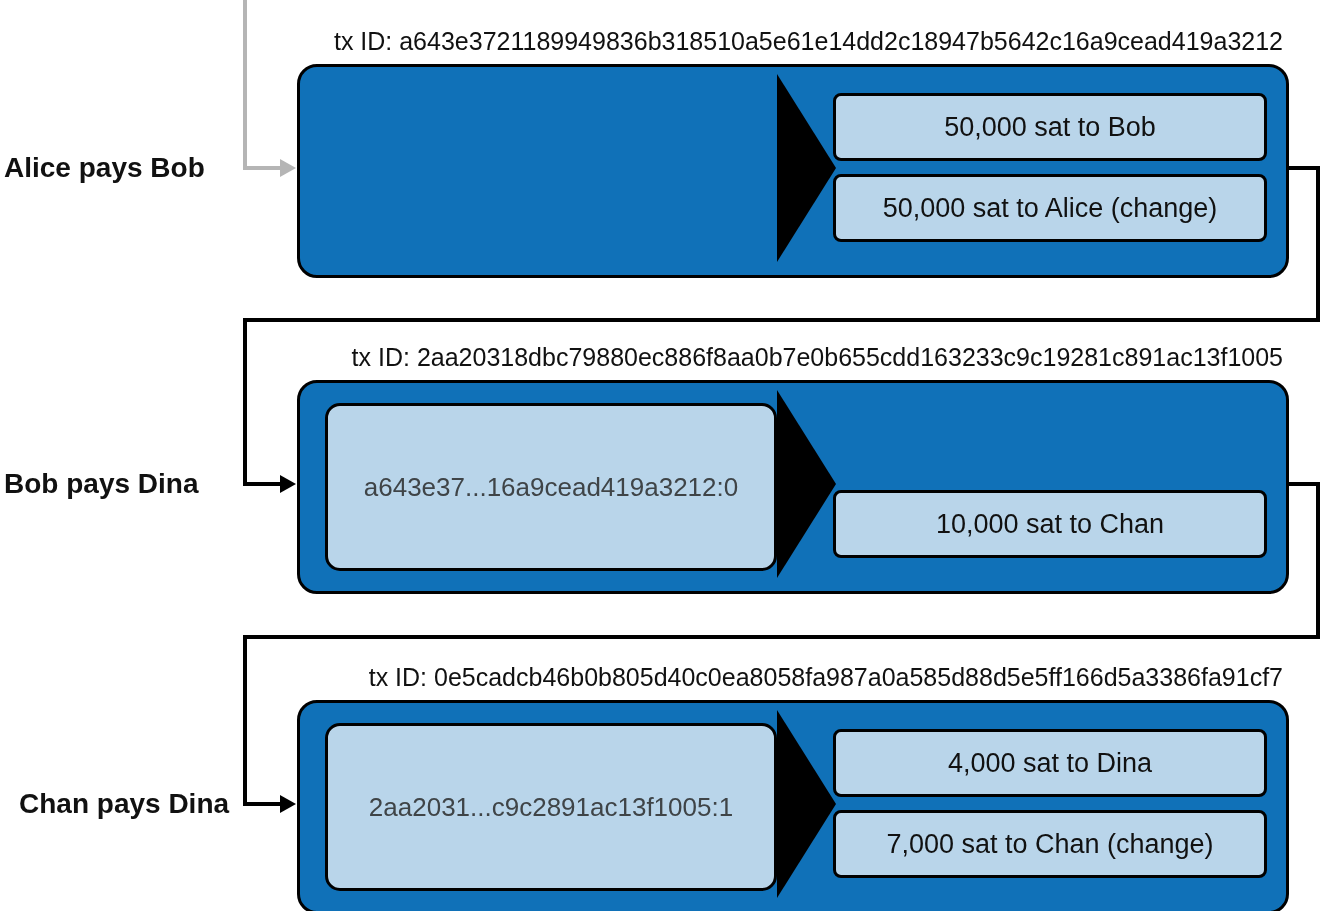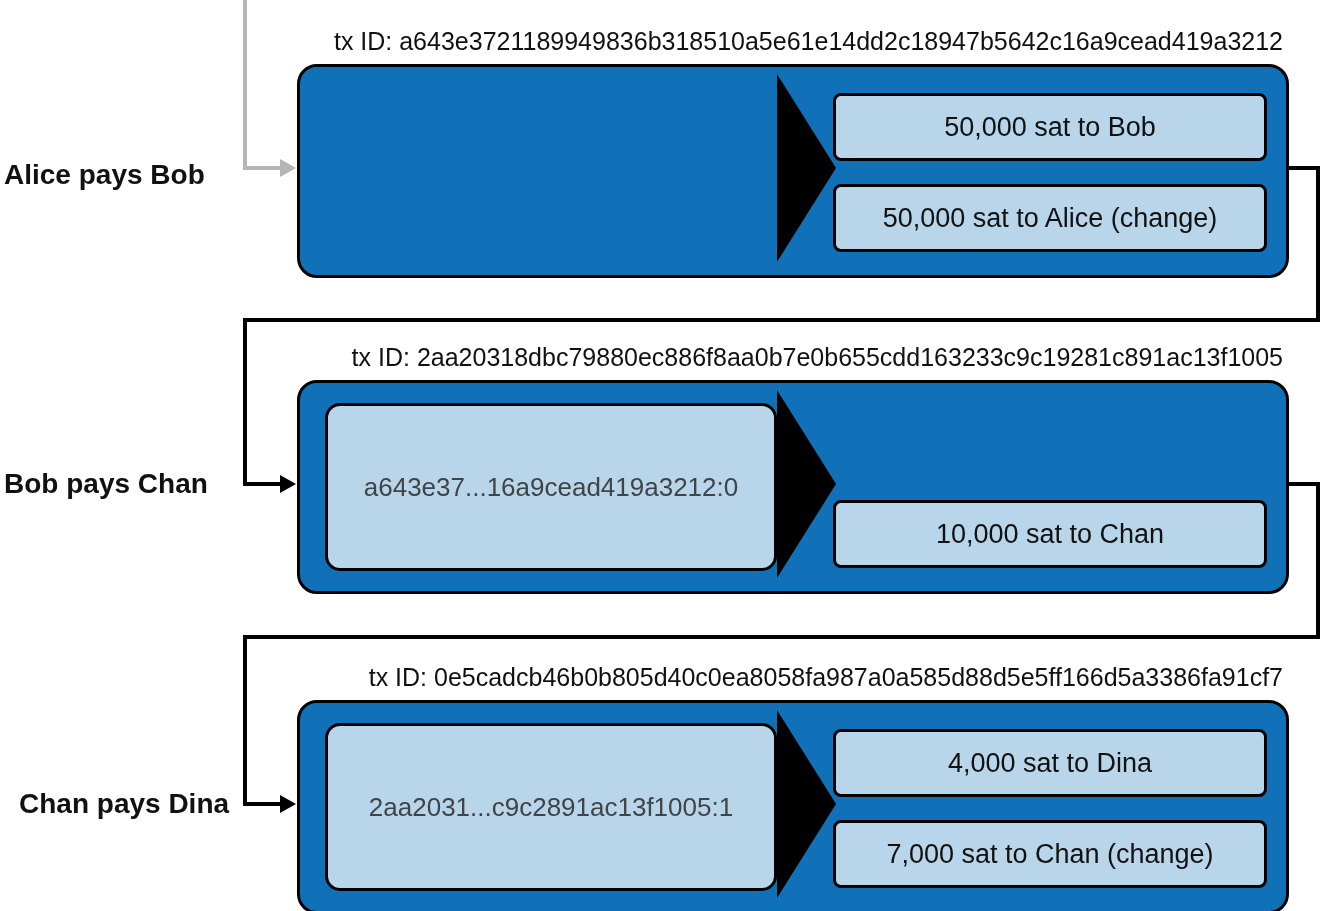--- a/index.html
+++ b/index.html
@@ -56,24 +56,24 @@
     clip-path:polygon(0 0,0 100%,100% 50%);
   }
   .output-box{
     position:absolute;left:530px;width:428px;height:62px;
     background:var(--inner-fill);
     border:3px solid var(--border);border-radius:8px;
     display:flex;align-items:center;justify-content:center;
     font-size:27px;color:var(--text);white-space:nowrap;
   }
   .out-top{top:26px;}
-  .out-bottom{top:117px;}
+  .out-bottom{top:107px;}
 
   
-  .row0 .tx-box{top:64px;}   .row0 .tx-id{top:27px;}  .row0 .actor{top:150px;margin-top:7px;}
+  .row0 .tx-box{top:64px;}   .row0 .tx-id{top:27px;}  .row0 .actor{top:150px;}
   .row1 .tx-box{top:380px;}  .row1 .tx-id{top:343px;} .row1 .actor{top:466px;}
   .row2 .tx-box{top:700px;}  .row2 .tx-id{top:663px;} .row2 .actor{top:786px;padding-left:19px;}
 </style>
 </head>
 <body>
 
 <div class="canvas">
 
   <svg class="connectors" width="1323" height="911" viewBox="0 0 1323 911" aria-hidden="true">
     <g>
@@ -100,21 +100,21 @@
           <span>50,000 sat to Bob</span>
         </div>
         <div class="output-box out-bottom">
           <span>50,000 sat to Alice (change)</span>
         </div>
       </div>
     </div>
   </div>
 
   <div class="row1">
-    <div class="actor">Bob pays Chan</div>
+    <div class="actor">Bob pays Dina</div>
     <div class="tx-id">tx ID: 2aa20318dbc79880ec886f8aa0b7e0b655cdd163233c9c19281c891ac13f1005</div>
     <div class="tx-box">
       <div class="tx-inner">
         <div class="input-box">
           <span>a643e37...16a9cead419a3212:0</span>
         </div>
         <div class="arrow"></div>
         <div class="output-box out-bottom">
           <span>10,000 sat to Chan</span>
         </div>

